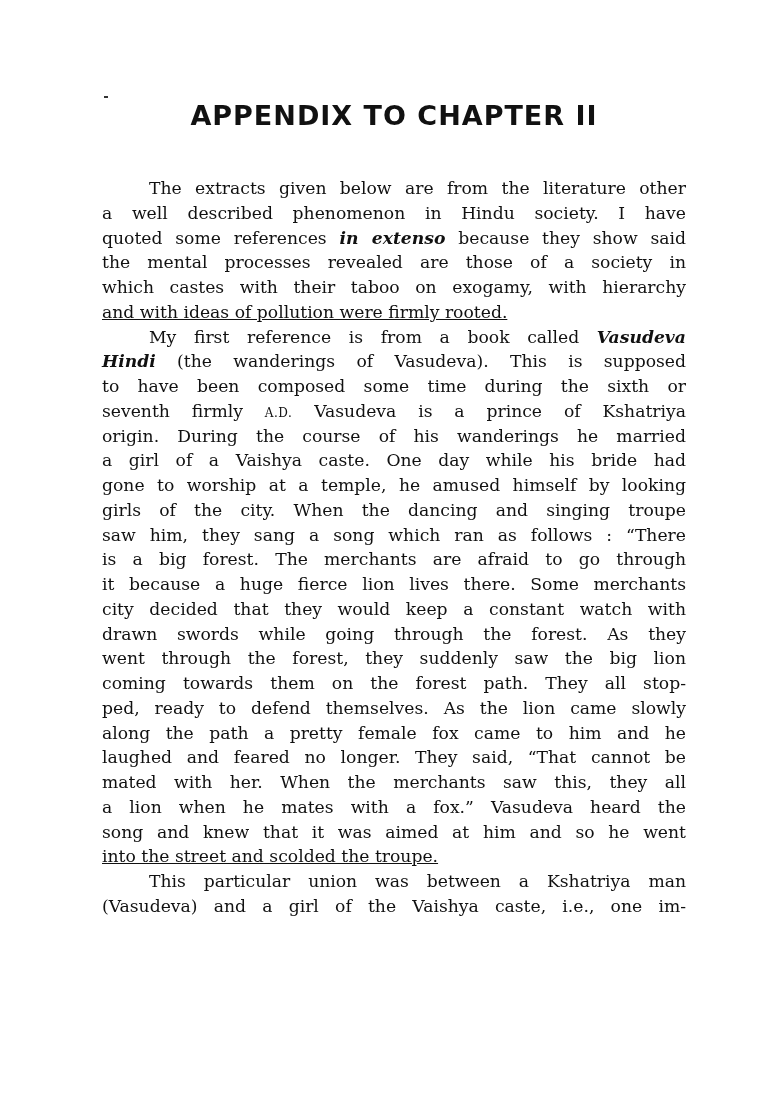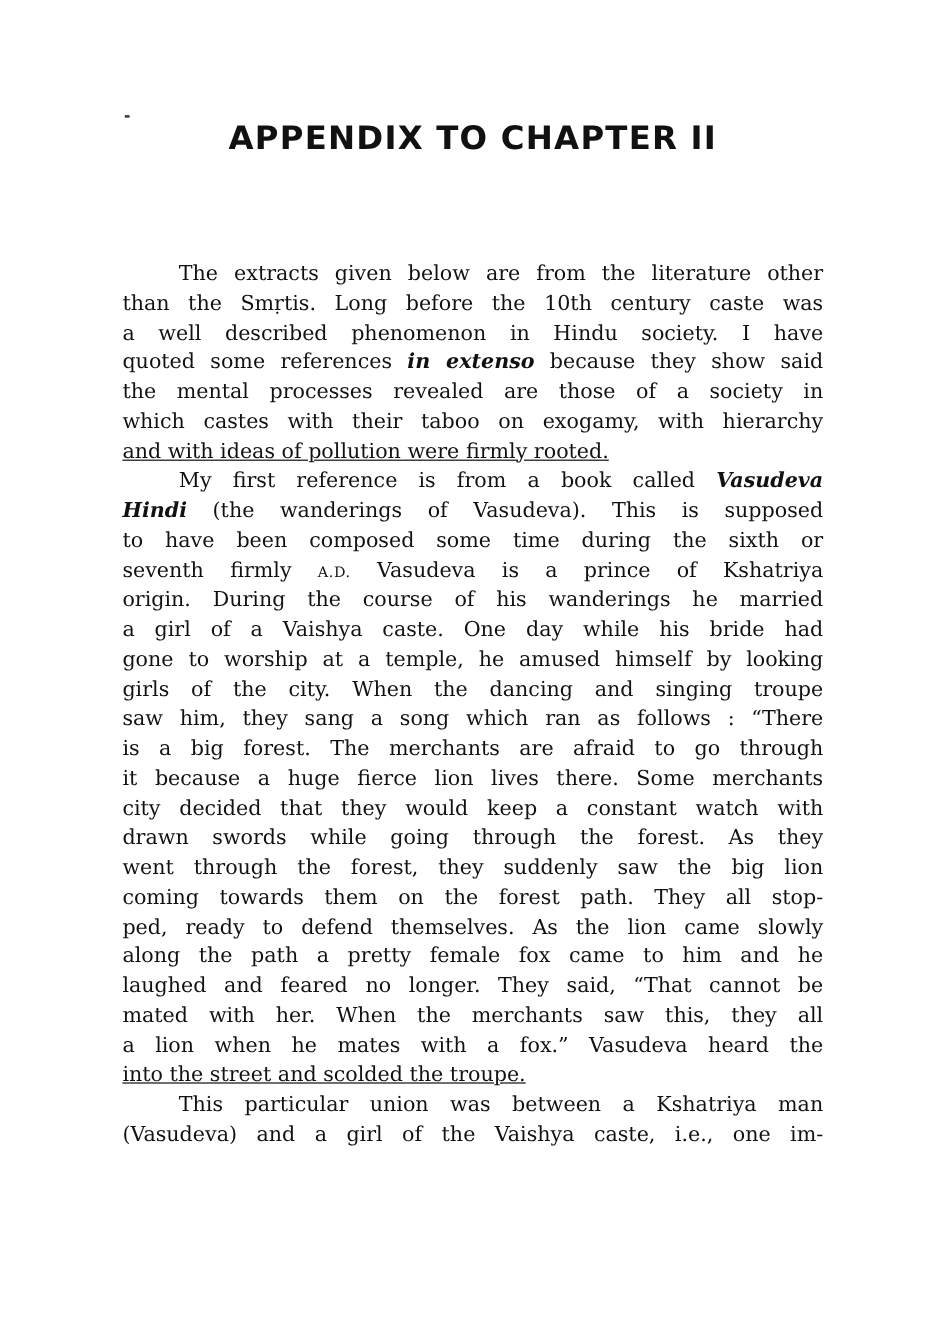--- a/index.html
+++ b/index.html
@@ -43,21 +43,20 @@
     }
     .body-text {
       position: absolute;
       left: 98px;
       top: 176px;
       width: 584px;
       font-family: "DejaVu Serif", serif;
       font-size: 17.2px;
       line-height: 24.75px;
       color: #111;
-      margin-top: 40px;
     }
     .line {
       display: block;
       height: 24.75px;
       white-space: nowrap;
       text-align: justify;
       text-align-last: justify;
       overflow: visible;
     }
     .line.last {
@@ -72,21 +71,20 @@
   </style>
 </head>
 <body>
 
 <div class="page">
   <div class="speck"></div>
   <h1 class="title">APPENDIX TO CHAPTER II</h1>
   <div class="body-text" id="body-text">
       <div>
         <span class="line indent"><span>The extracts given below are from the literature other</span></span>
-        <span class="line"><span>than the Smṛtis.  Long before the 10th century caste was</span></span>
         <span class="line"><span>a well described phenomenon in Hindu society.  I have</span></span>
         <span class="line"><span>quoted some references </span><span class="it">in extenso</span><span> because they show said</span></span>
         <span class="line"><span>the mental processes revealed are those of a society in</span></span>
         <span class="line"><span>which castes with their taboo on exogamy, with hierarchy</span></span>
         <span class="line last"><span>and with ideas of pollution were firmly rooted.</span></span>
       </div>
       <div>
         <span class="line indent"><span>My first reference is from a book called  </span><span class="it">Vasudeva</span></span>
         <span class="line"><span class="it">Hindi</span><span> (the wanderings of Vasudeva).  This is supposed</span></span>
         <span class="line"><span>to have been composed some time during the sixth or</span></span>
@@ -100,20 +98,21 @@
         <span class="line"><span>it because a huge fierce lion lives there.  Some merchants</span></span>
         <span class="line"><span>city decided that they would keep a constant watch with</span></span>
         <span class="line"><span>drawn swords while going through the forest.  As they</span></span>
         <span class="line"><span>went through the forest, they suddenly saw the big lion</span></span>
         <span class="line"><span>coming towards them on the forest path.  They all stop-</span></span>
         <span class="line"><span>ped, ready to defend themselves.  As the lion came slowly</span></span>
         <span class="line"><span>along the path a pretty female fox came to him and he</span></span>
         <span class="line"><span>laughed and feared no longer.  They said, “That cannot be</span></span>
         <span class="line"><span>mated with her.  When the merchants saw this, they all</span></span>
         <span class="line"><span>a lion when he mates with a fox.”  Vasudeva heard the</span></span>
+        <span class="line"><span>song and knew that it was aimed at him and so he went</span></span>
         <span class="line last"><span>into the street and scolded the troupe.</span></span>
       </div>
       <div>
         <span class="line indent"><span>This particular union was between a Kshatriya man</span></span>
         <span class="line"><span>(Vasudeva) and a girl of the Vaishya caste, i.e., one im-</span></span>
       </div>
     </div>
 </div>
 
 </body></html>

